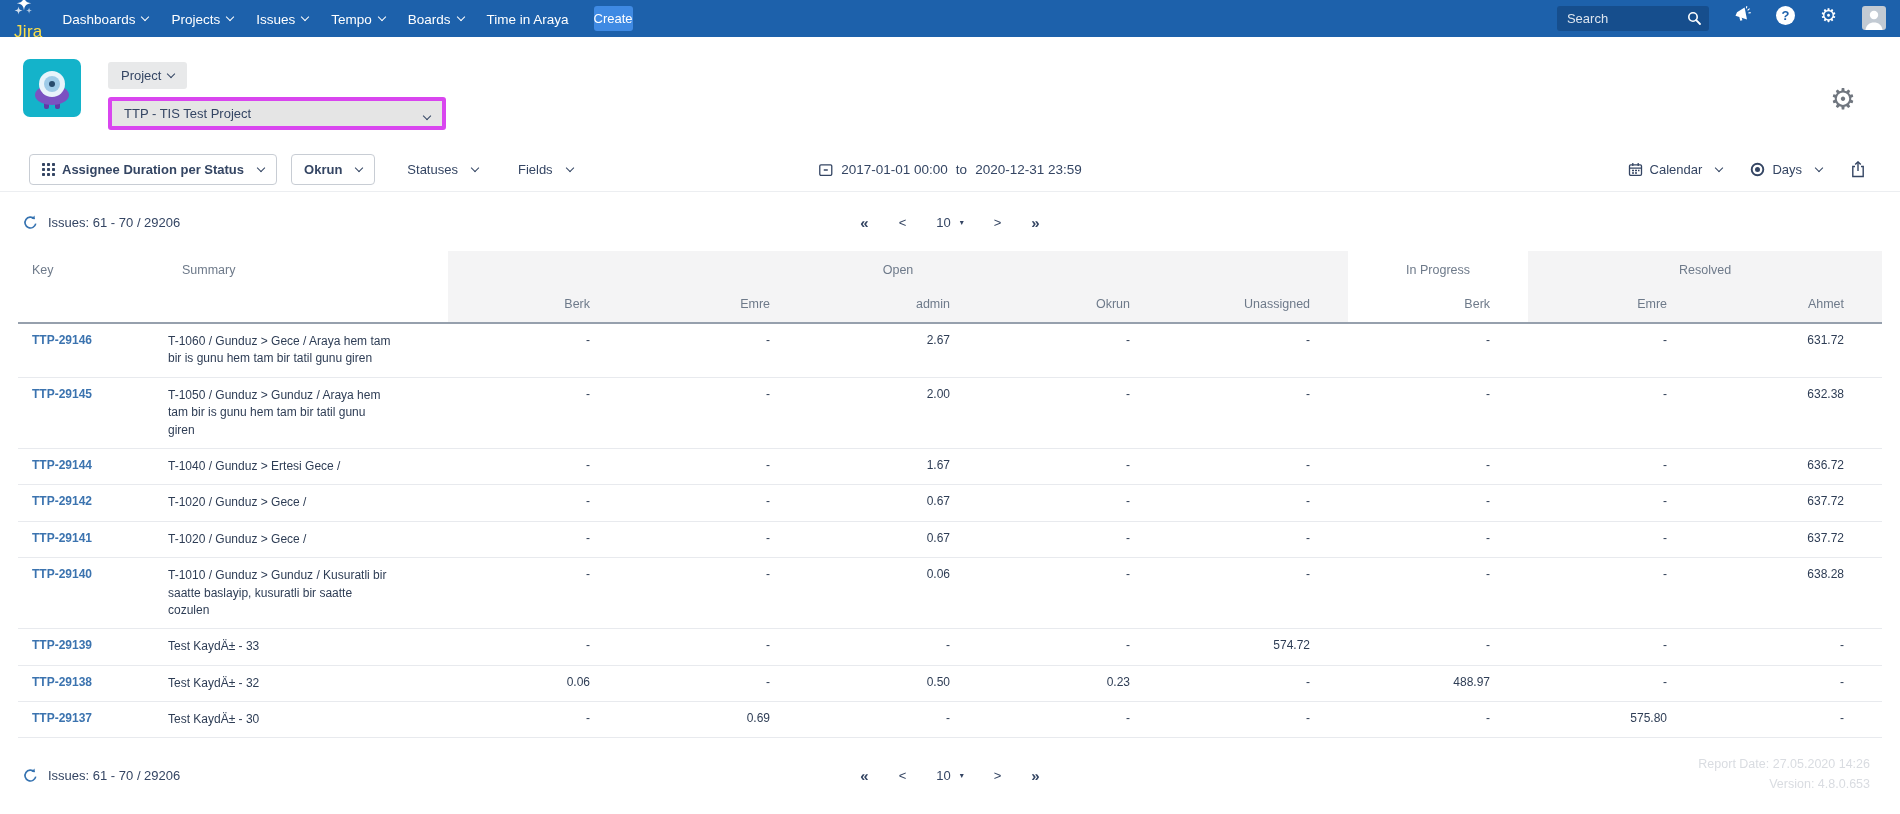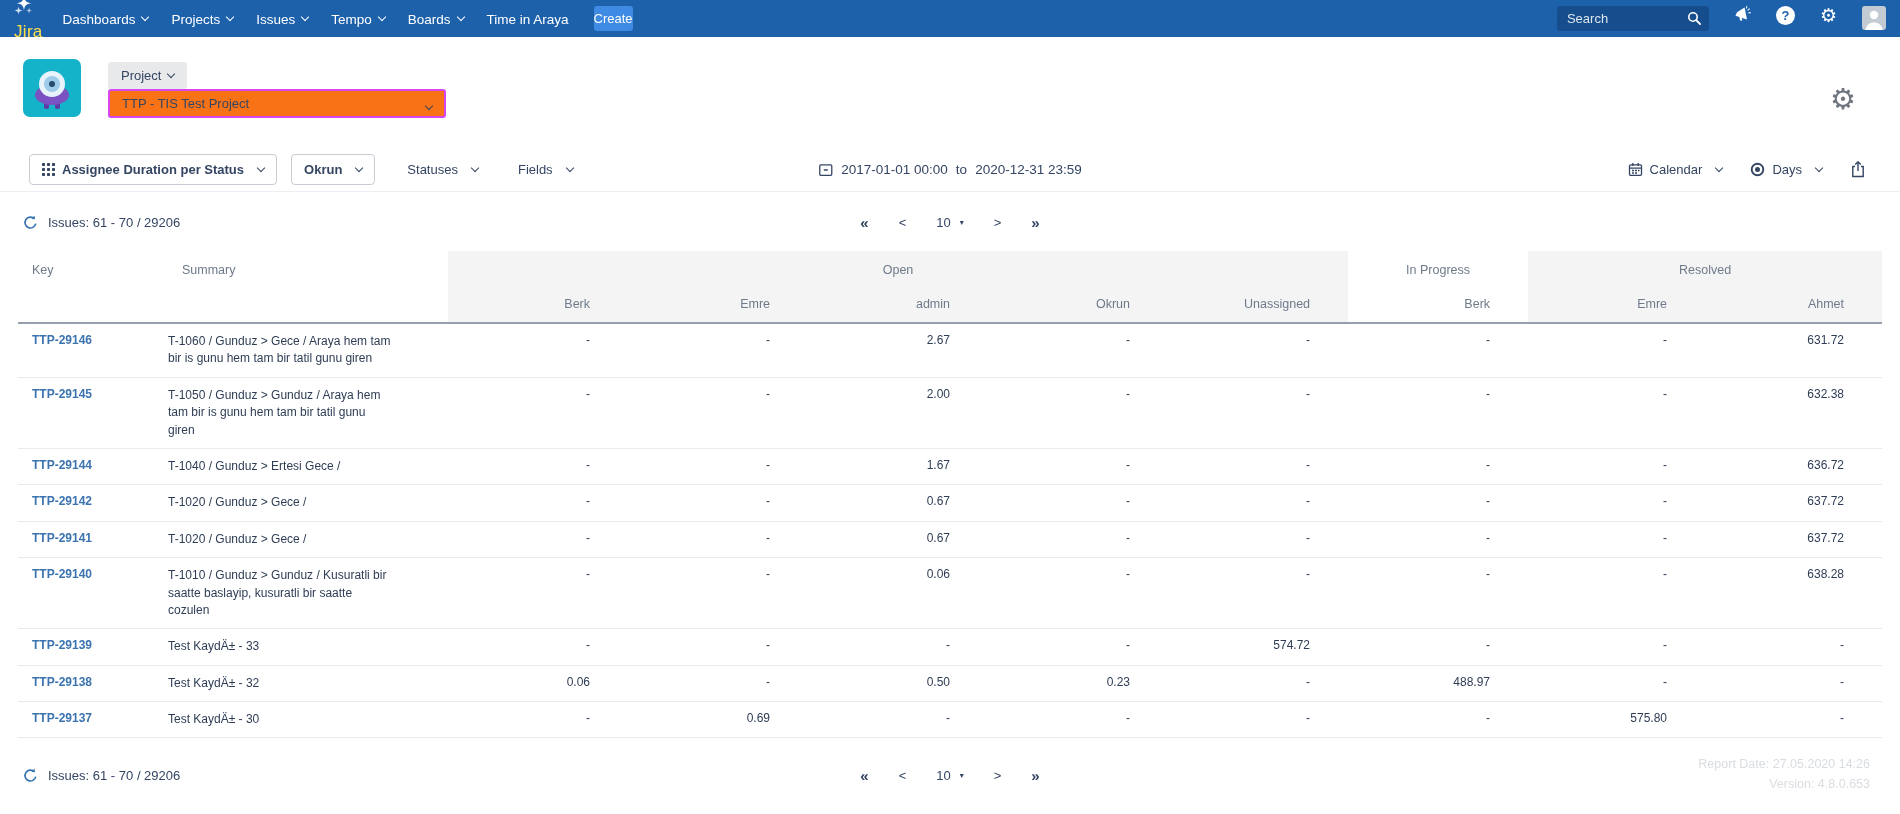--- a/index.html
+++ b/index.html
@@ -27,24 +27,24 @@
   .searchbox input::placeholder{color:rgba(255,255,255,.85);}
   .search-ic{position:absolute;right:8px;top:5px;cursor:pointer;}
   .nav-ic{display:inline-flex;cursor:pointer;}
   .help-circle{width:19px;height:19px;border-radius:50%;background:#fff;color:var(--navbar-bg);
         font-size:13px;font-weight:700;display:inline-flex;align-items:center;justify-content:center;cursor:pointer;}
   .nav-gear{color:#fff;font-size:19px;line-height:1;cursor:pointer;}
   
   .project-bar{position:relative;height:111px;padding:22px 0 0 23px;}
   .avatar-block{display:flex;gap:27px;}
   .proj-avatar svg{display:block;}
-  .proj-controls{display:flex;flex-direction:column;gap:0;align-items:flex-start;padding-top:3px;}
+  .proj-controls{display:flex;flex-direction:column;gap:8px;align-items:flex-start;padding-top:3px;}
   .scope-btn{background:#e8e9ea;border:none;border-radius:3px;color:#344563;font-size:13px;
         padding:6px 13px;display:inline-flex;align-items:center;cursor:pointer;font-family:inherit;}
-  .proj-select{width:338px;background:#f97316;border:2px solid #d946ef;border-radius:3px;font-size:13px;
+  .proj-select{width:338px;background:#e5e5e5;border:4px solid #d946ef;border-radius:3px;font-size:13px;
         color:#344563;padding:5px 12px;display:flex;align-items:flex-end;justify-content:space-between;cursor:pointer;}
   .page-gear{position:absolute;right:44px;top:48px;font-size:29px;color:#70767f;line-height:1;cursor:pointer;}
   
   .filter-bar{position:relative;height:44px;display:flex;align-items:center;padding:0 34px 0 29px;border-bottom:1px solid #eceef1;}
   .btn{background:#fff;border:1px solid #c8cdd4;border-radius:4px;color:#344563;font-size:13px;font-weight:700;
         padding:7px 12px;display:inline-flex;align-items:center;gap:7px;margin-right:14px;cursor:pointer;font-family:inherit;}
   .plain{font-size:13px;color:#344563;display:inline-flex;align-items:center;margin-left:18px;cursor:pointer;white-space:nowrap;gap:7px;}
   .fb-center{position:absolute;left:50%;transform:translateX(-50%);display:flex;align-items:center;gap:8px;
         font-size:13.5px;color:#344563;cursor:pointer;white-space:nowrap;}
   .fb-right{margin-left:auto;display:flex;align-items:center;gap:28px;padding-left:40px;}

